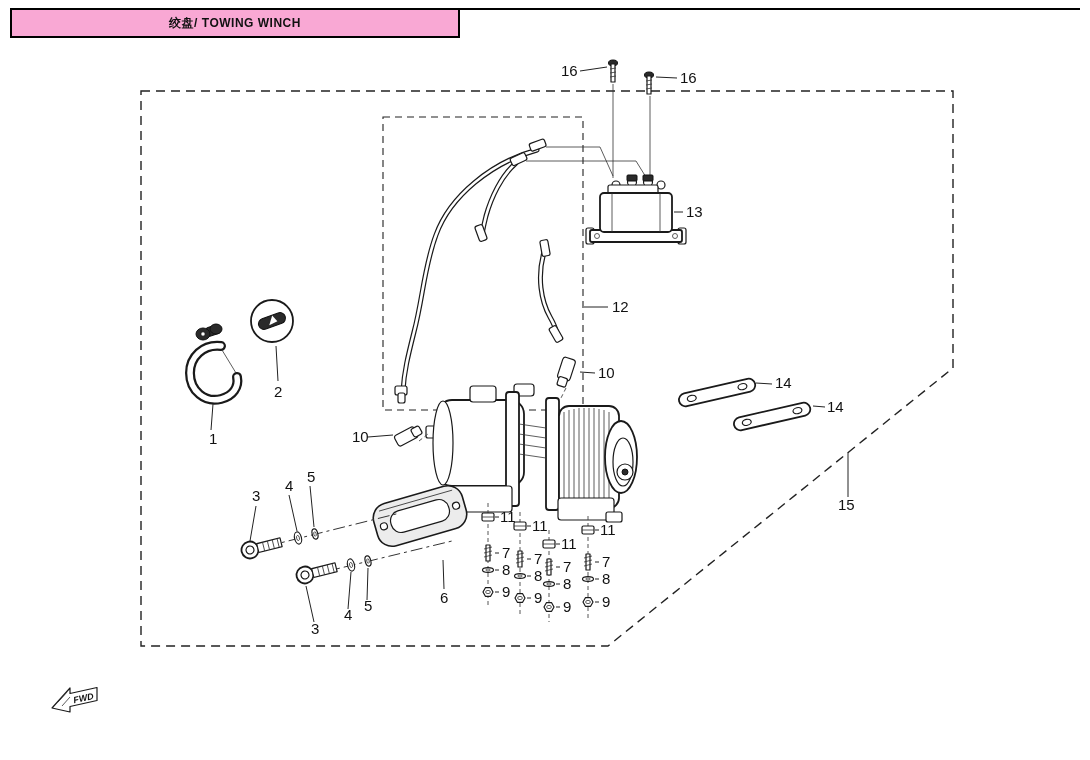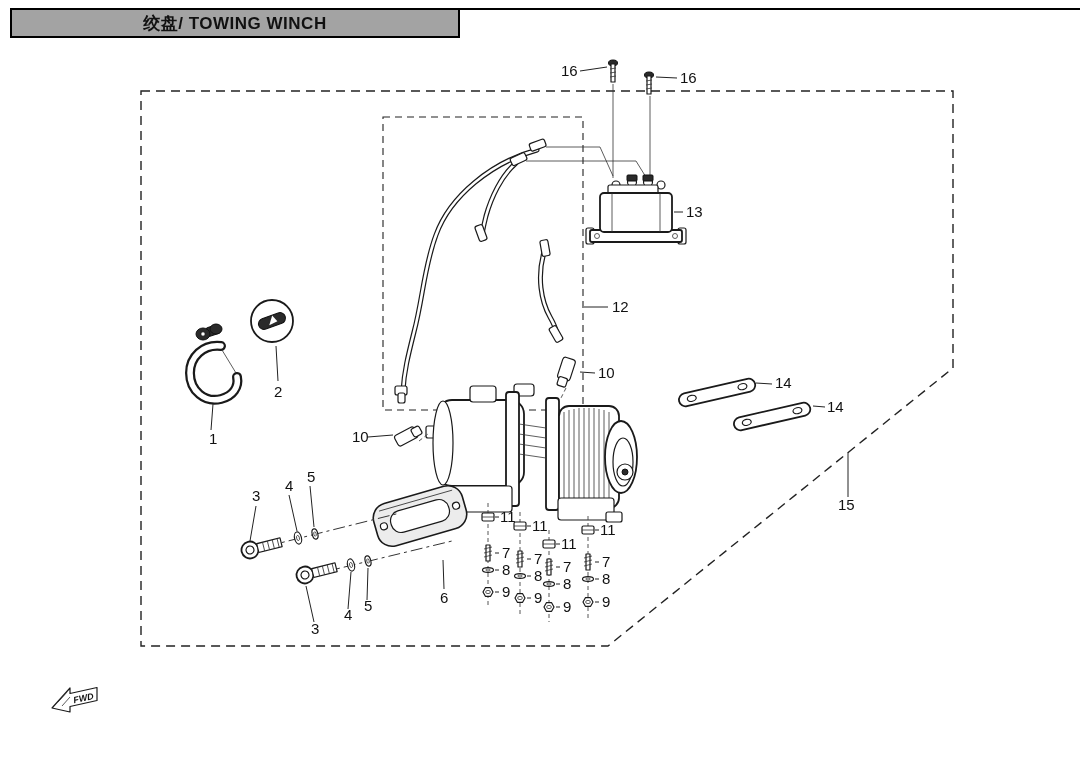--- a/index.html
+++ b/index.html
@@ -1,21 +1,21 @@
 <!DOCTYPE html>
 <html><head>
 <meta charset="utf-8">
 <style>
   html,body{margin:0;padding:0;background:#fff;}
   #page{position:relative;width:1090px;height:760px;background:#fff;overflow:hidden;
         font-family:"Liberation Sans",sans-serif;color:#111;}
   .top-rule{position:absolute;left:10px;top:8px;width:1070px;height:0;border-top:2px solid #000;}
   .title-box{position:absolute;left:10px;top:8px;width:450px;height:30px;border:2px solid #000;
              box-sizing:border-box;display:flex;align-items:center;justify-content:center;
-             font-weight:bold;font-size:17px;letter-spacing:.5px;background:#a3a3a3;}
+             font-weight:bold;font-size:12px;letter-spacing:.5px;background:#f9a8d4;}
   svg{position:absolute;left:0;top:0;}
   .outline{fill:#fff;stroke:#1a1a1a;stroke-width:1.8;stroke-linejoin:round;}
   .outline2{fill:#fff;stroke:#1a1a1a;stroke-width:1.2;stroke-linejoin:round;}
   .shade{fill:#ececec;stroke:#1a1a1a;stroke-width:1.6;stroke-linejoin:round;}
   .dark{fill:#2a2a2a;stroke:#111;stroke-width:1;}
   .dashmain{fill:none;stroke:#222;stroke-width:1.4;stroke-dasharray:9 6;}
   .dashbox{fill:none;stroke:#222;stroke-width:1.1;stroke-dasharray:7 5;}
   .dash2{fill:none;stroke:#444;stroke-width:.9;stroke-dasharray:4 3;}
   .cdash{fill:none;stroke:#333;stroke-width:1;stroke-dasharray:12 4 3 4;}
   .leader{fill:none;stroke:#222;stroke-width:1;}

